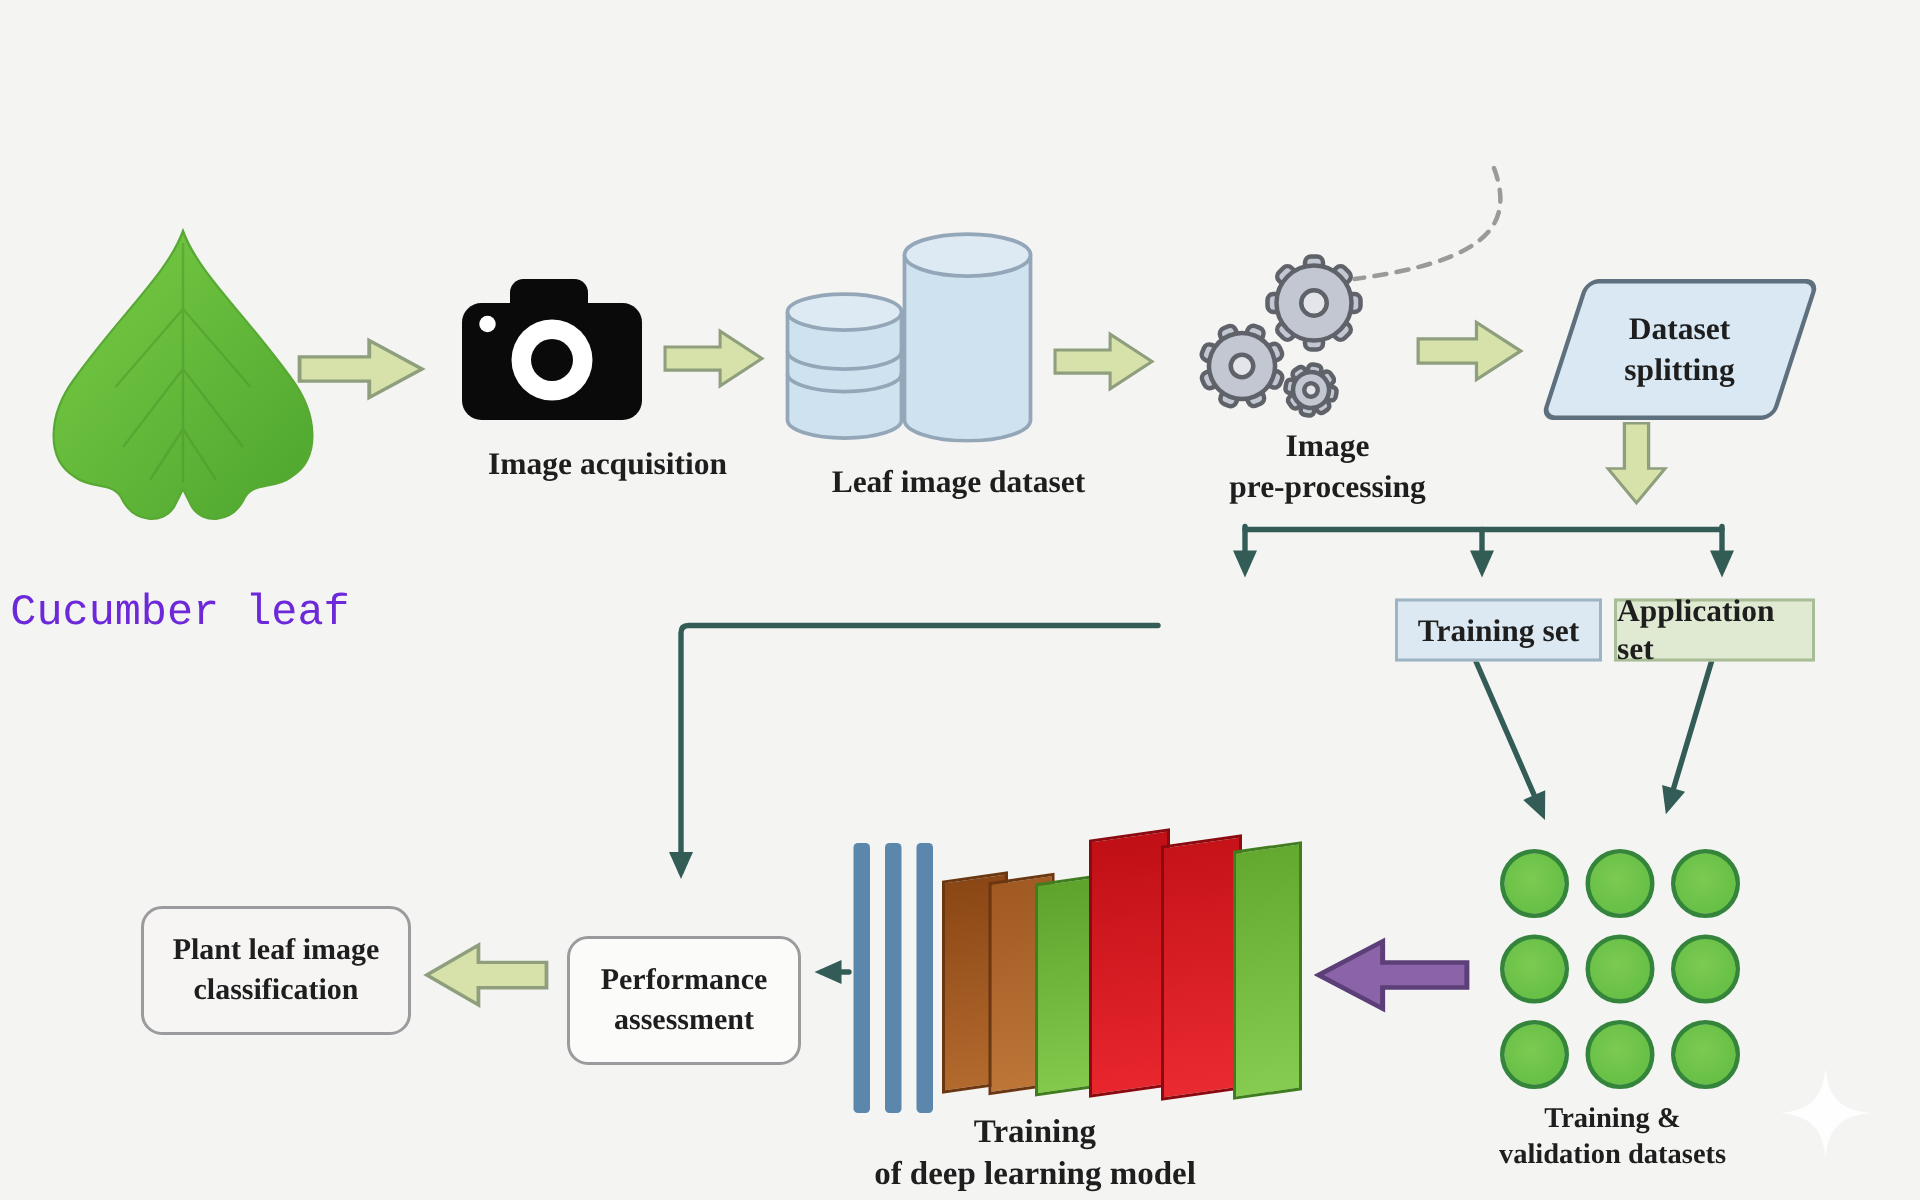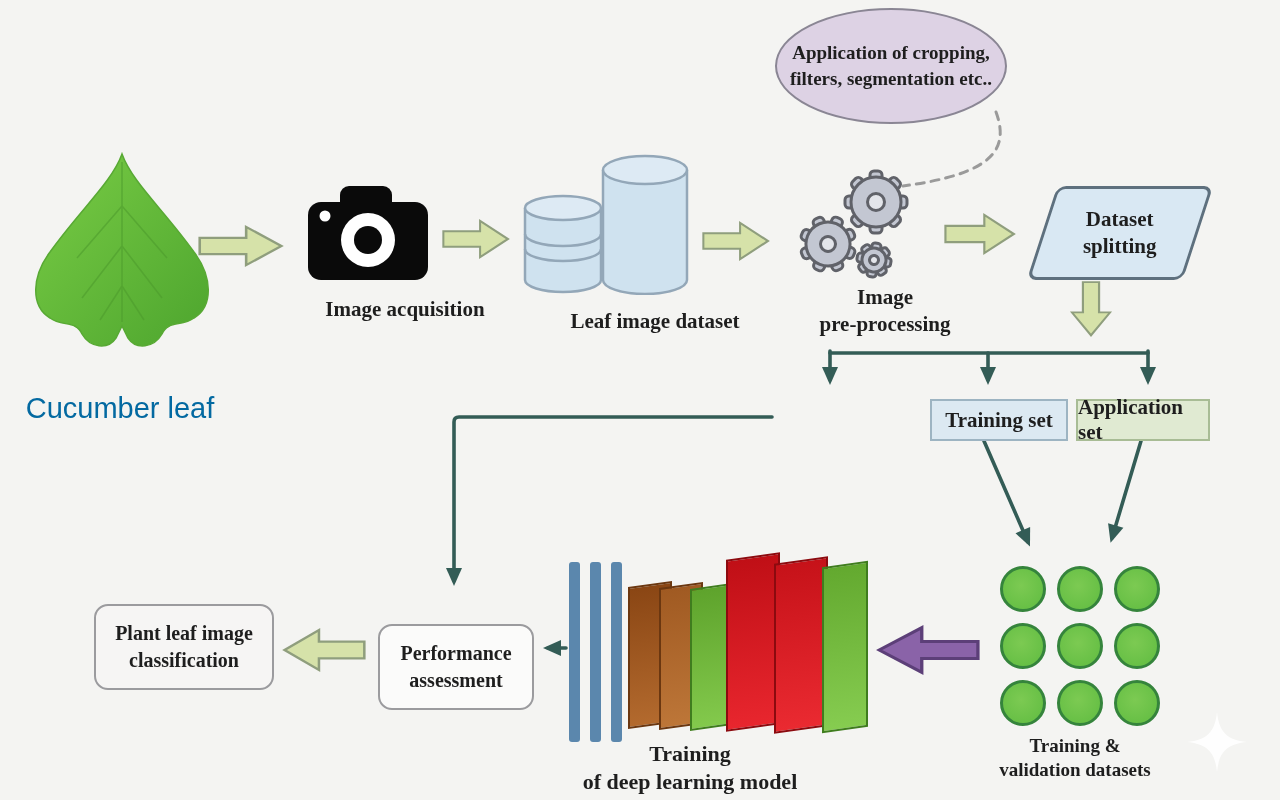--- a/index.html
+++ b/index.html
@@ -7,21 +7,21 @@
     position:relative; width:1280px; height:800px; overflow:hidden;
     background: var(--background, #f4f4f2);
     font-family:"Liberation Serif", serif;
     color: var(--text, #1e1e1e);
   }
   .abs { position:absolute; }
   .label {
     position:absolute; text-align:center; font-weight:600;
     line-height:1.28; color: var(--text, #1e1e1e);
   }
-  .sans { font-family:Liberation Sans, sans-serif; font-weight:400; color:#0369a1; }
+  .sans { font-family:Liberation Mono, monospace; font-weight:400; color:#6d28d9; }
 
   
   .ellipse {
     position:absolute; left:775px; top:8px; width:228px; height:112px;
     background: var(--ellipse_fill, #ddd2e4);
     border:2.5px solid var(--ellipse_border, #8a8694);
     border-radius:50%;
     display:flex; flex-direction:column; align-items:center; justify-content:center;
     font-size:19px; font-weight:600; text-align:center; line-height:1.35;
   }
@@ -156,21 +156,21 @@
   <svg class="abs" style="left:518px; top:150px;" width="180" height="145" viewBox="0 0 180 145">
 
     <path d="M85 20 V130 A42 14 0 0 0 169 130 V20" fill="var(--cylinder_fill,#cfe2ef)" stroke="var(--cylinder_border,#93a7b8)" stroke-width="2.5"></path>
     <ellipse cx="127" cy="20" rx="42" ry="14" fill="var(--cylinder_top,#ddeaf4)" stroke="var(--cylinder_border,#93a7b8)" stroke-width="2.5"></ellipse>
 
     <path d="M7 58 V130 A38 12 0 0 0 83 130 V58" fill="var(--cylinder_fill,#cfe2ef)" stroke="var(--cylinder_border,#93a7b8)" stroke-width="2.5"></path>
     <path d="M7 84 A38 12 0 0 0 83 84" fill="none" stroke="var(--cylinder_border,#93a7b8)" stroke-width="2.5"></path>
     <path d="M7 99 A38 12 0 0 0 83 99" fill="none" stroke="var(--cylinder_border,#93a7b8)" stroke-width="2.5"></path>
     <ellipse cx="45" cy="58" rx="38" ry="12" fill="var(--cylinder_top,#ddeaf4)" stroke="var(--cylinder_border,#93a7b8)" stroke-width="2.5"></ellipse>
   </svg>
-  <div class="label" style="left:540px; top:308px; width:230px; font-size:21px;">Leaf image dataset</div>
+  <div class="label" style="left:524px; top:308px; width:230px; font-size:21px;">Leaf image dataset</div>
 
   <svg class="abs" style="left:788px; top:158px;" width="140" height="140" viewBox="0 0 140 140">
     <g stroke="var(--gear_border,#606269)" stroke-width="3" fill="var(--gear_fill,#c3c7d2)">
 
       <g transform="translate(88,44)">
         <rect x="-31" y="-6" width="62" height="12" rx="4"></rect>
         <rect x="-31" y="-6" width="62" height="12" rx="4" transform="rotate(45)"></rect>
         <rect x="-31" y="-6" width="62" height="12" rx="4" transform="rotate(90)"></rect>
         <rect x="-31" y="-6" width="62" height="12" rx="4" transform="rotate(135)"></rect>
         <circle r="25"></circle>
@@ -194,24 +194,20 @@
         <circle r="12"></circle>
         <circle r="4.5" fill="#e3e5ea"></circle>
       </g>
     </g>
   </svg>
   <div class="label" style="left:795px; top:284px; width:180px; font-size:21px;">
     <span style="display:block">Image</span>
     <span style="display:block">pre-processing</span>
   </div>
 
-  <div class="ellipse">
-    <span>Application of cropping,</span>
-    <span>filters, segmentation etc..</span>
-  </div>
 
   <div class="para">
     <div class="unskew">
       <span style="display:block">Dataset</span>
       <span style="display:block">splitting</span>
     </div>
   </div>
 
   <svg class="abs" style="left:0; top:0; pointer-events:none;" width="1280" height="800" viewBox="0 0 1280 800">
     <defs>

